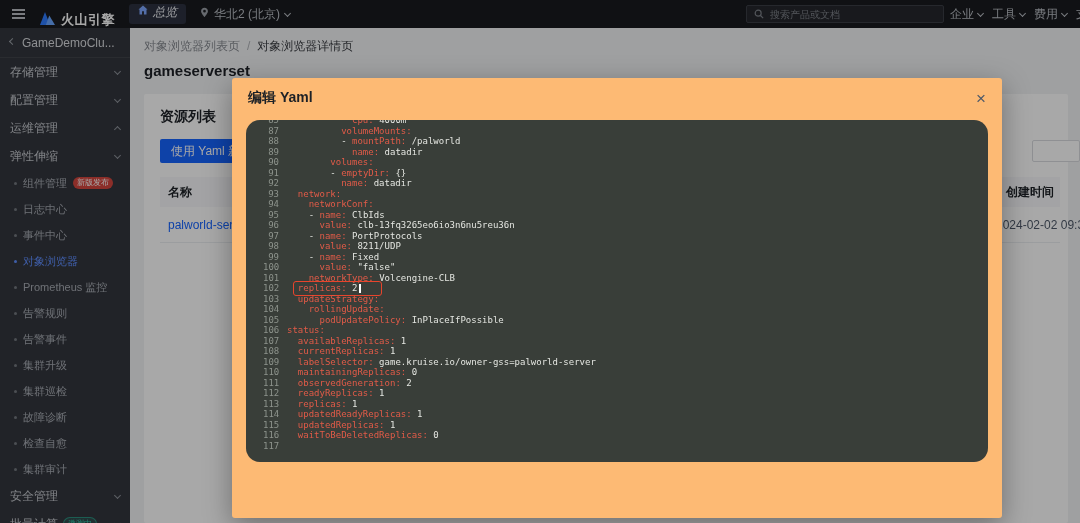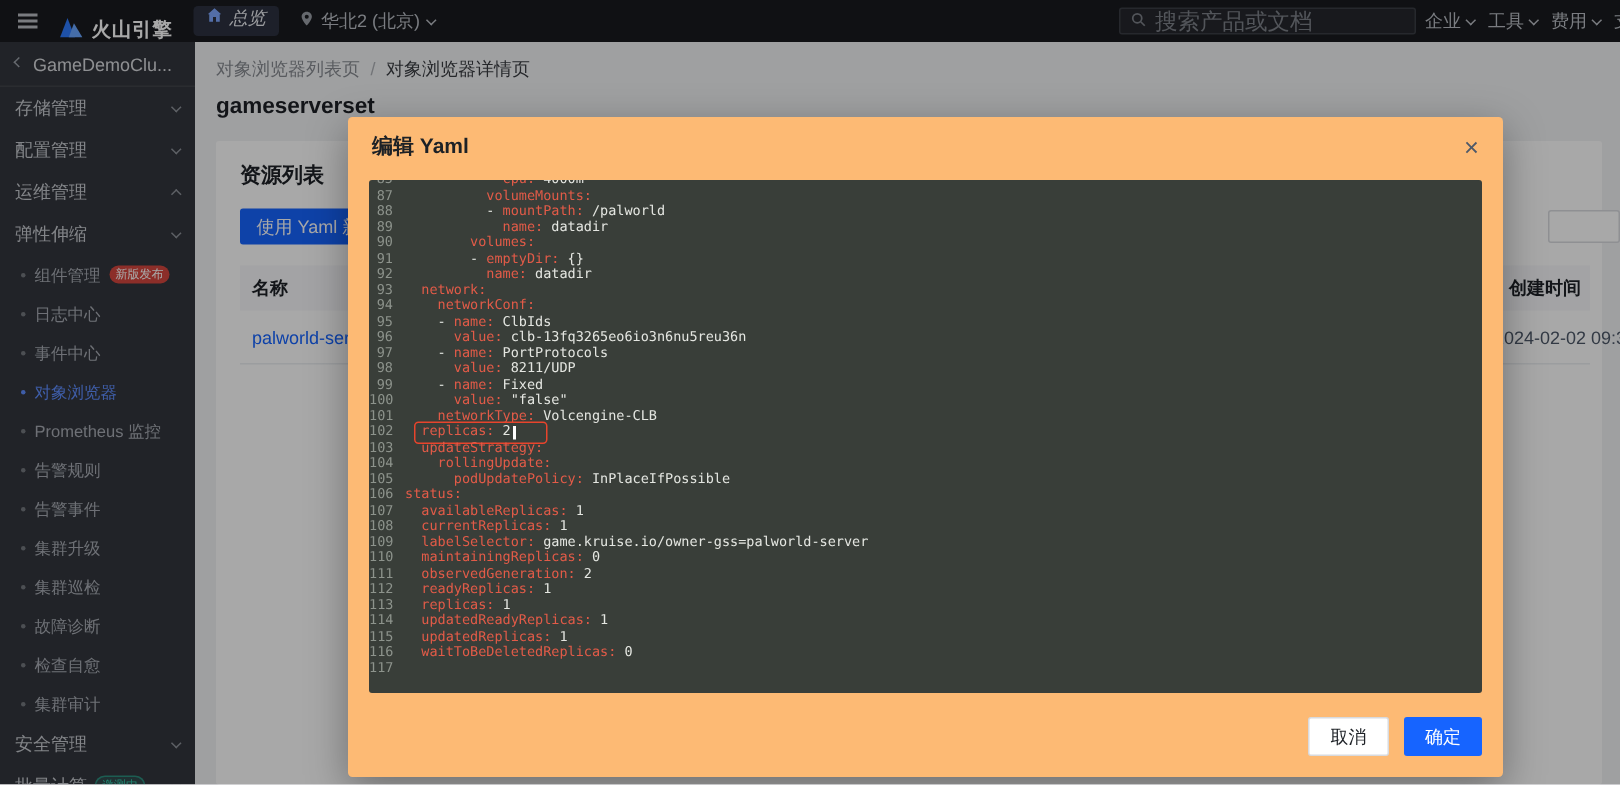--- a/index.html
+++ b/index.html
@@ -17,21 +17,21 @@
 
   
   .topnav{position:relative;height:28px;background:#191b1f;display:flex;align-items:center;padding:0 12px;gap:14px;}
   .burger{display:flex;flex-direction:column;gap:2.5px;cursor:pointer;}
   .burger i{display:block;width:13px;height:1.5px;background:#b9bcc2;}
   .brand{display:flex;align-items:center;gap:6px;margin-top:12px;}
   .brand-text{color:#ffffff;font-size:13px;font-weight:700;letter-spacing:.5px;}
   .tn-pill{display:flex;gap:5px;background:#2c3140;color:#eceef2;font-size:12px;height:20px;padding:0 9px;border-radius:3px;cursor:pointer;font-style:italic;}
   .tn-region{display:flex;align-items:center;gap:5px;color:#b9bdc4;font-size:12px;cursor:pointer;}
   .tn-search{position:absolute;left:746px;top:5px;width:198px;height:18px;background:#25272c;border:1px solid #3b3e45;border-radius:2px;display:flex;align-items:center;padding:0 7px;gap:6px;}
-  .tn-search input{flex:1;background:transparent;border:none;outline:none;color:#cfd2d8;font-size:15px;min-width:0;font-family:inherit;}
+  .tn-search input{flex:1;background:transparent;border:none;outline:none;color:#cfd2d8;font-size:10px;min-width:0;font-family:inherit;}
   .tn-search input::placeholder{color:#7d8189;}
   .tn-menus{position:absolute;left:950px;top:0;height:28px;display:flex;align-items:center;gap:9px;color:#b9bdc4;font-size:12px;white-space:nowrap;}
   .tn-menu{display:flex;align-items:center;gap:4px;cursor:pointer;}
 
   .chev{display:inline-block;width:5px;height:5px;border-right:1.4px solid currentColor;border-bottom:1.4px solid currentColor;transform:rotate(45deg);margin-top:-2px;}
   .chev.up{transform:rotate(225deg);margin-top:2px;}
   .chev.left{transform:rotate(135deg);}
 
   
   .shell{display:flex;height:495px;}
@@ -68,21 +68,21 @@
   .t-head .cell-time{color:#1d2126;text-indent:96px;}
   .t-row .cell-name{color:var(--accent);cursor:pointer;}
 
   
   .overlay{position:absolute;inset:0;background:rgba(0,0,0,.34);z-index:40;}
   .modal{position:absolute;left:232px;top:78px;width:770px;height:440px;background:#fdba74;border-radius:3px;z-index:50;box-shadow:0 8px 28px rgba(0,0,0,.35);display:flex;flex-direction:column;}
   .modal-head{height:40px;display:flex;align-items:center;padding:0 16px;}
   .modal-title{flex:1;font-size:14px;font-weight:600;color:#1d2126;}
   .modal-close{font-size:17px;color:#4e5969;cursor:pointer;line-height:1;}
   .modal-body{flex:1;padding:2px 14px 0;}
-  .editor{height:342px;background:var(--editor-bg);border-radius:2px;overflow:hidden;font-family:"DejaVu Sans Mono","Liberation Mono",monospace;font-size:9px;line-height:10.5px;color:var(--yaml-val);cursor:text;}
+  .editor{height:342px;background:var(--editor-bg);border-radius:14px;overflow:hidden;font-family:"DejaVu Sans Mono","Liberation Mono",monospace;font-size:9px;line-height:10.5px;color:var(--yaml-val);cursor:text;padding-left:17px;}
   #yaml-code{margin-top:-5px;}
   .cl{white-space:pre;height:10.5px;}
   .ln{display:inline-block;width:24px;text-align:right;padding-right:8px;color:#8d938c;}
   .yk{color:var(--yaml-key);}
   .yv{color:var(--yaml-val);}
   .lc{position:relative;}
   .lc.annotated::after{content:"";position:absolute;left:-5px;top:-2.5px;width:calc(100% + 24px);height:13px;border:1.6px solid var(--annotation);border-radius:3px;pointer-events:none;}
   .caret{display:inline-block;width:2px;height:9px;background:#ffffff;vertical-align:text-bottom;margin-left:2px;}
   .modal-foot{height:54px;display:flex;align-items:center;justify-content:flex-end;gap:10px;padding:0 14px;}
   .btn-ghost{height:26px;padding:0 14px;background:#fff;border:1px solid #d8dade;border-radius:2px;color:#1d2126;font-size:12px;cursor:pointer;font-family:inherit;}
@@ -302,19 +302,15 @@
             <div class="cl"><span class="ln">111</span><span>  </span><span class="lc"><span class="yk">observedGeneration:</span><span class="yv"> 2</span></span></div>
             <div class="cl"><span class="ln">112</span><span>  </span><span class="lc"><span class="yk">readyReplicas:</span><span class="yv"> 1</span></span></div>
             <div class="cl"><span class="ln">113</span><span>  </span><span class="lc"><span class="yk">replicas:</span><span class="yv"> 1</span></span></div>
             <div class="cl"><span class="ln">114</span><span>  </span><span class="lc"><span class="yk">updatedReadyReplicas:</span><span class="yv"> 1</span></span></div>
             <div class="cl"><span class="ln">115</span><span>  </span><span class="lc"><span class="yk">updatedReplicas:</span><span class="yv"> 1</span></span></div>
             <div class="cl"><span class="ln">116</span><span>  </span><span class="lc"><span class="yk">waitToBeDeletedReplicas:</span><span class="yv"> 0</span></span></div>
             <div class="cl"><span class="ln">117</span><span></span><span class="lc"></span></div>
           </div>
       </div>
     </div>
-    <div class="modal-foot">
-      <button class="btn-ghost">取消</button>
-      <button class="btn-primary">确定</button>
-    </div>
   </div>
 
 </div>
 
 </body></html>

